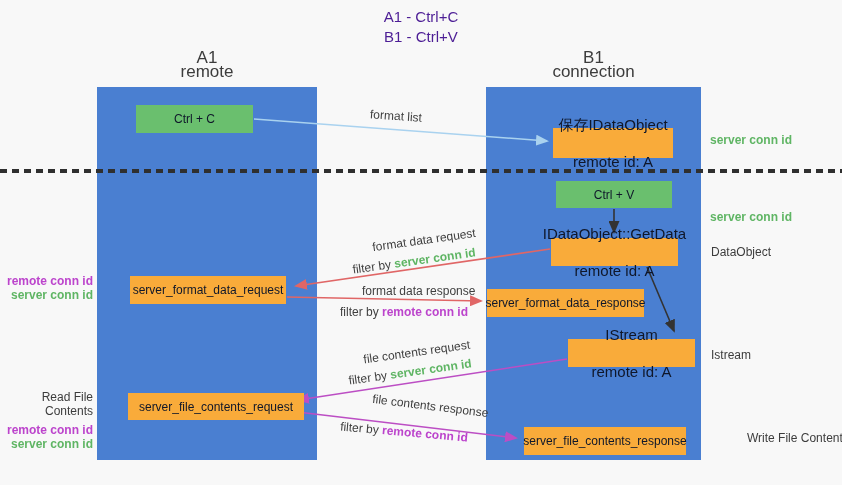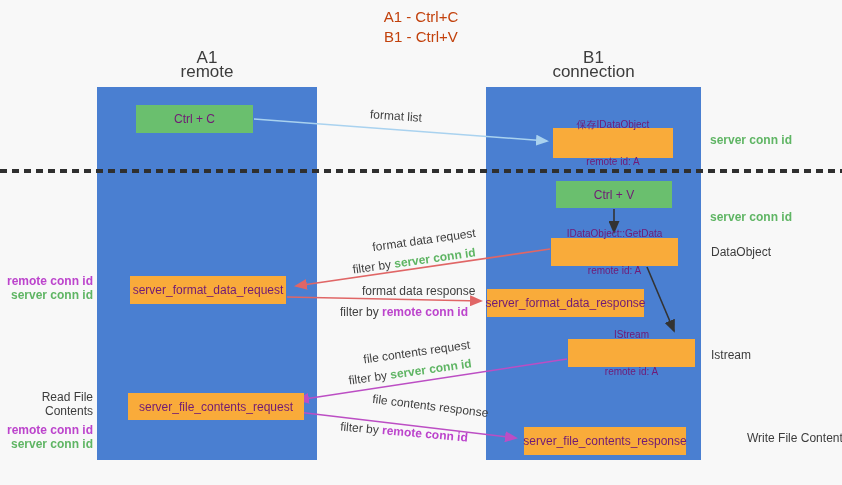--- a/index.html
+++ b/index.html
@@ -1,39 +1,39 @@
 <!DOCTYPE html>
 <html><head>
 <meta charset="utf-8">
 <style>
   html,body{margin:0;padding:0;background:#f8f8f8;font-family:"Liberation Sans","DejaVu Sans",sans-serif;}
   #stage{position:relative;width:842px;height:485px;background:#f8f8f8;overflow:hidden;}
 
   .title{position:absolute;top:7px;left:0;width:842px;text-align:center;font-size:15px;
-         line-height:20px;color:#c2410c;z-index:6;}
+         line-height:20px;color:#4c1d95;z-index:6;}
 
   .panel{position:absolute;top:87px;height:373px;background:#4a7fd1;z-index:1;}
   #panel-a1{left:97px;width:220px;}
   #panel-b1{left:486px;width:215px;}
 
   .lane-header{position:absolute;top:51px;text-align:center;font-size:17px;line-height:14px;
                color:#3c3c3c;z-index:6;}
   #header-a1{left:97px;width:220px;}
   #header-b1{left:486px;width:215px;}
 
   .sep{position:absolute;top:169px;left:0;width:842px;height:4px;z-index:2;
        background:repeating-linear-gradient(90deg,#2f2f2f 0 7px,transparent 7px 12px);}
 
   svg.arrows{position:absolute;top:0;left:0;z-index:3;pointer-events:none;}
 
-  .box{position:absolute;display:flex;align-items:center;justify-content:center;color:#701a75;
+  .box{position:absolute;display:flex;align-items:center;justify-content:center;color:#0f172a;
        text-align:center;z-index:4;box-sizing:border-box;}
   .green-box{background:#6abf6e;font-size:12px;}
   .orange-box{background:#f9ab3a;}
-  .orange-two{flex-direction:column;font-size:10px;line-height:13px;gap:24px;}
+  .orange-two{flex-direction:column;font-size:15px;line-height:13px;gap:24px;}
   .orange-one{font-size:12px;}
 
   .alabel{position:absolute;font-size:12px;color:#3f3f3f;white-space:nowrap;z-index:5;}
   .rot-m8{transform:rotate(-8deg);}
   .rot-p7{transform:rotate(7deg);}
   .rot-p5{transform:rotate(5deg);}
   .rot-p4{transform:rotate(4deg);}
 
   .side{position:absolute;font-size:12px;white-space:nowrap;z-index:5;}
   .g-bold{color:#5fb564;font-weight:bold;}

